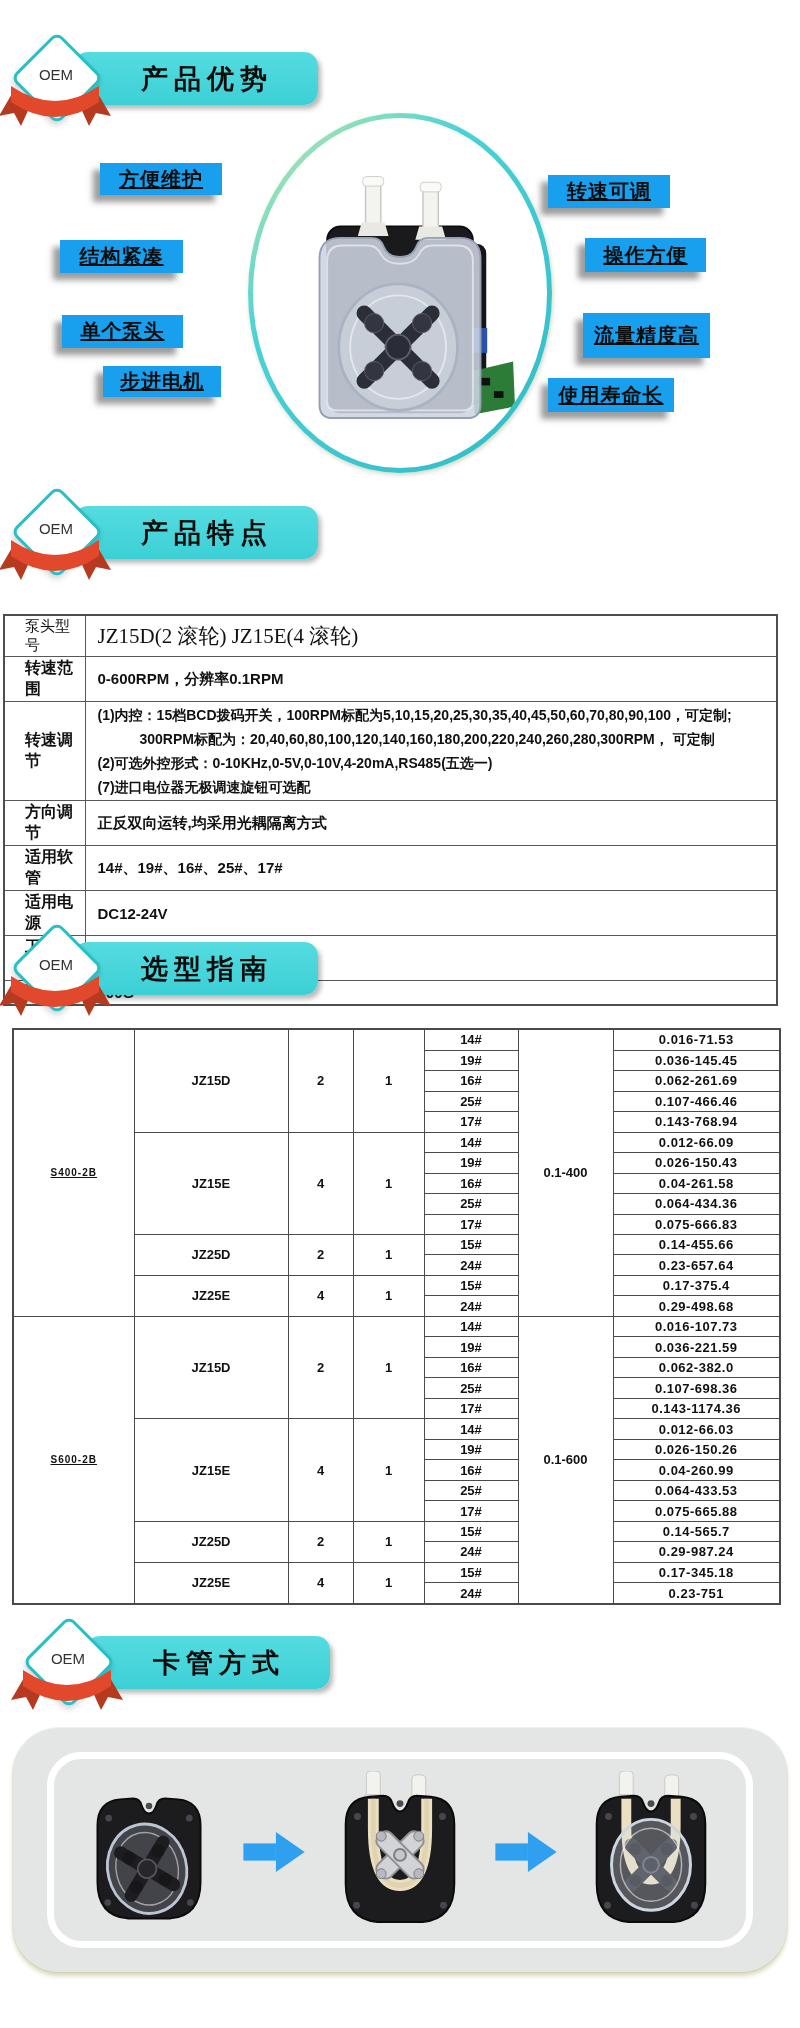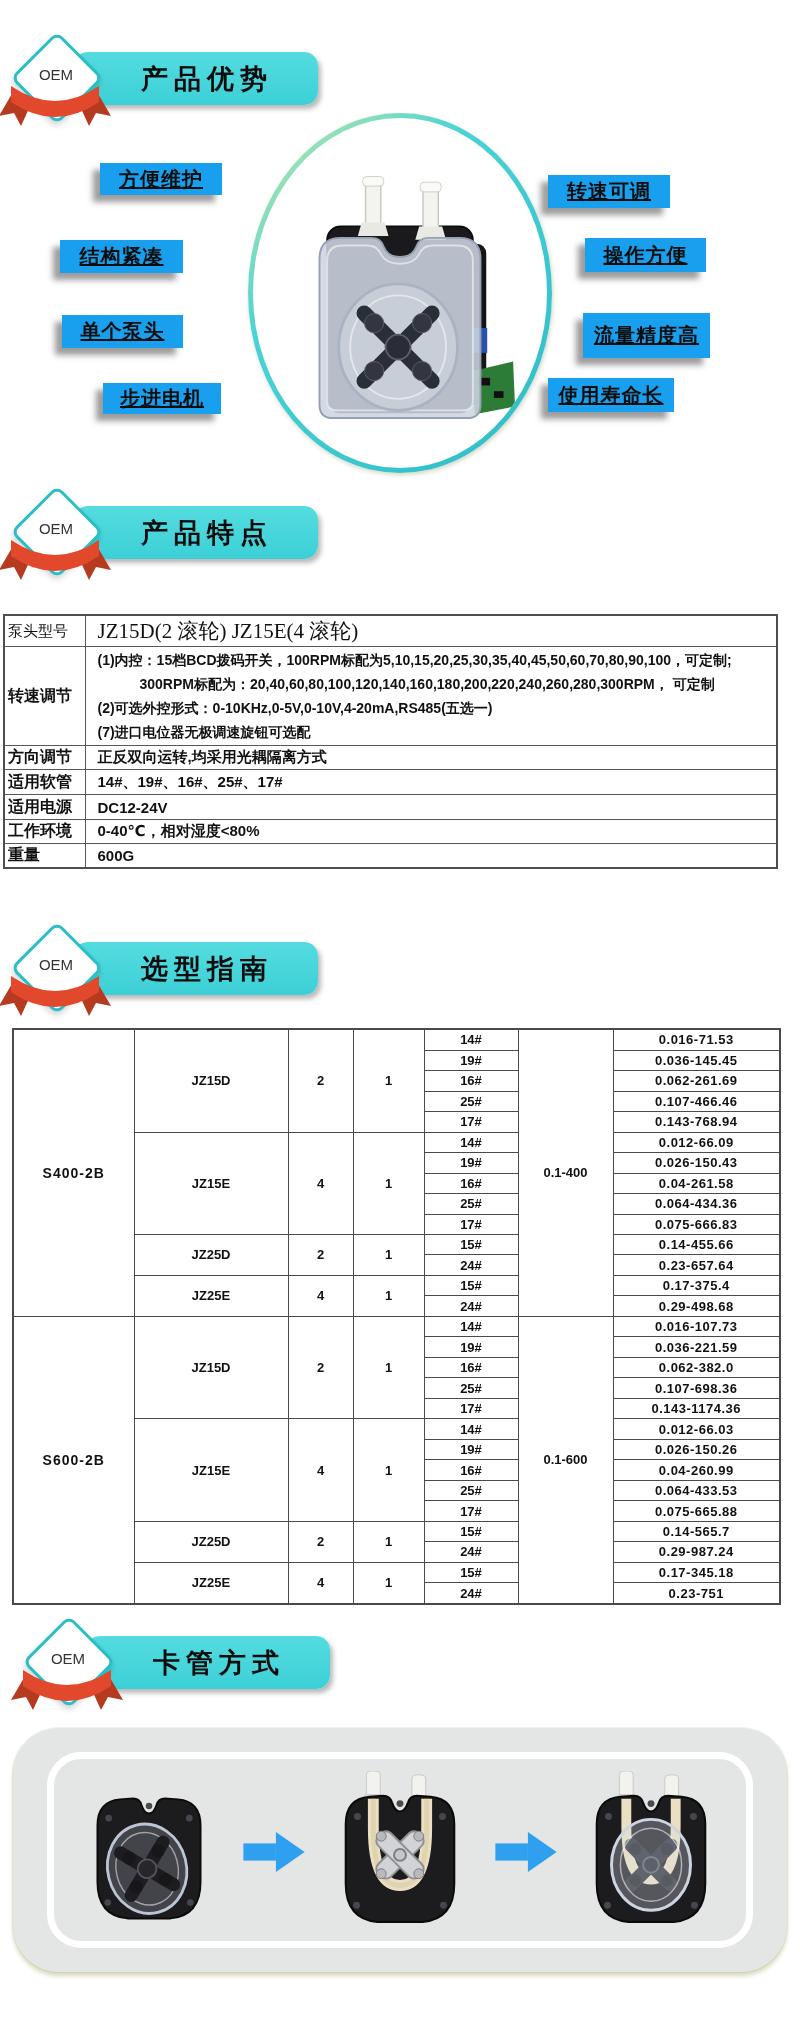--- a/index.html
+++ b/index.html
@@ -29,33 +29,33 @@
   .photo-inner{position:absolute;inset:5px;background:#fff;border-radius:50%;overflow:hidden;}
   .photo-inner svg{position:absolute;left:50%;top:53%;transform:translate(-50%,-50%);}
   .feat-label{position:absolute;background:var(--label-blue);color:#0d0d0d;font-weight:bold;
           font-size:20px;display:flex;align-items:center;justify-content:center;
           box-shadow:-7px 7px 6px rgba(75,75,75,.55);letter-spacing:1px;text-decoration:underline;}
 
   
   #spec-table-box{position:absolute;left:3px;top:614px;width:775px;}
   #spec-table-box table{width:775px;border-collapse:collapse;border:2px solid #4e4e4e;table-layout:fixed;}
   #spec-table-box td{border:1px solid #585858;vertical-align:middle;overflow:hidden;}
-  .spec-label{width:80px;padding-left:3px;font-weight:bold;font-size:16px;}
+  .spec-label{width:80px;padding-left:20px;font-weight:bold;font-size:16px;}
   .spec-value{padding-left:12px;font-weight:bold;font-size:15px;white-space:nowrap;}
   tr.serif-row .spec-label{font-family:"Liberation Serif","DejaVu Serif",serif;font-weight:normal;font-size:15px;}
   tr.serif-row .spec-value{font-family:"Liberation Serif","DejaVu Serif",serif;font-weight:normal;font-size:21px;}
   .spec-line{line-height:24px;font-size:14px;white-space:nowrap;}
   .spec-line.indent{padding-left:42px;}
 
   
   #sel-table-box{position:absolute;left:12px;top:1028px;width:767px;height:577px;}
   #sel-table-box table{width:767px;height:577px;border-collapse:collapse;border:2px solid var(--table-border);
           table-layout:fixed;font-size:13px;font-weight:bold;}
   #sel-table-box td{border:1px solid var(--table-border);text-align:center;padding:0;vertical-align:middle;}
-  td.c-model{font-size:14px;letter-spacing:1px;}
+  td.c-model{font-size:10px;letter-spacing:1px;text-decoration:underline;}
   td.c-flow{letter-spacing:.5px;}
 
   
   #clamp-panel{position:absolute;left:13px;top:1728px;width:774px;height:244px;
           background:var(--panel-gray);border-radius:46px;
           box-shadow:0 4px 4px rgba(170,170,110,.45),0 0 0 1px #f2f2ee;}
   #clamp-inner{position:absolute;left:34px;right:34px;top:24px;bottom:24px;border:7px solid #fff;
           border-radius:34px;display:flex;align-items:center;justify-content:space-evenly;}
   .step-arrow{flex:0 0 auto;margin-top:4px;}
   .arrow-fill{fill:var(--arrow-blue);}
@@ -114,21 +114,21 @@
 
   <div class="feat-label" style="left:100px;top:163px;width:122px;height:32px;">
       <span>方便维护</span>
     </div>
   <div class="feat-label" style="left:60px;top:240px;width:123px;height:33px;">
       <span>结构紧凑</span>
     </div>
   <div class="feat-label" style="left:62px;top:315px;width:121px;height:33px;">
       <span>单个泵头</span>
     </div>
-  <div class="feat-label" style="left:103px;top:383px;width:118px;height:31px;">
+  <div class="feat-label" style="left:103px;top:366px;width:118px;height:31px;">
       <span>步进电机</span>
     </div>
   <div class="feat-label" style="left:548px;top:165px;width:122px;height:33px;margin-top:10px;">
       <span>转速可调</span>
     </div>
   <div class="feat-label" style="left:585px;top:238px;width:121px;height:34px;">
       <span>操作方便</span>
     </div>
   <div class="feat-label" style="left:583px;top:313px;width:127px;height:45px;">
       <span>流量精度高</span>
@@ -154,20 +154,24 @@
 
   <div id="spec-table-box">
       <table>
         <colgroup>
           <col style="width: 81px;">
         </colgroup>
         <tbody>
           <tr class="serif-row" style="height: 30px;">
             <td class="spec-label">泵头型号</td>
             <td class="spec-value">JZ15D(2 滚轮)  JZ15E(4 滚轮)</td>
+          </tr>
+          <tr style="height: 23px;">
+            <td class="spec-label">转速范围</td>
+            <td class="spec-value">0-600RPM，分辨率0.1RPM</td>
           </tr>
           <tr style="height: 96px;">
             <td class="spec-label">转速调节</td>
             <td class="spec-value">
               <div class="spec-line">(1)内控：15档BCD拨码开关，100RPM标配为5,10,15,20,25,30,35,40,45,50,60,70,80,90,100，可定制;</div>
               <div class="spec-line indent">300RPM标配为：20,40,60,80,100,120,140,160,180,200,220,240,260,280,300RPM， 可定制</div>
               <div class="spec-line">(2)可选外控形式：0-10KHz,0-5V,0-10V,4-20mA,RS485(五选一)</div>
               <div class="spec-line">(7)进口电位器无极调速旋钮可选配</div>
             </td>
           </tr>

